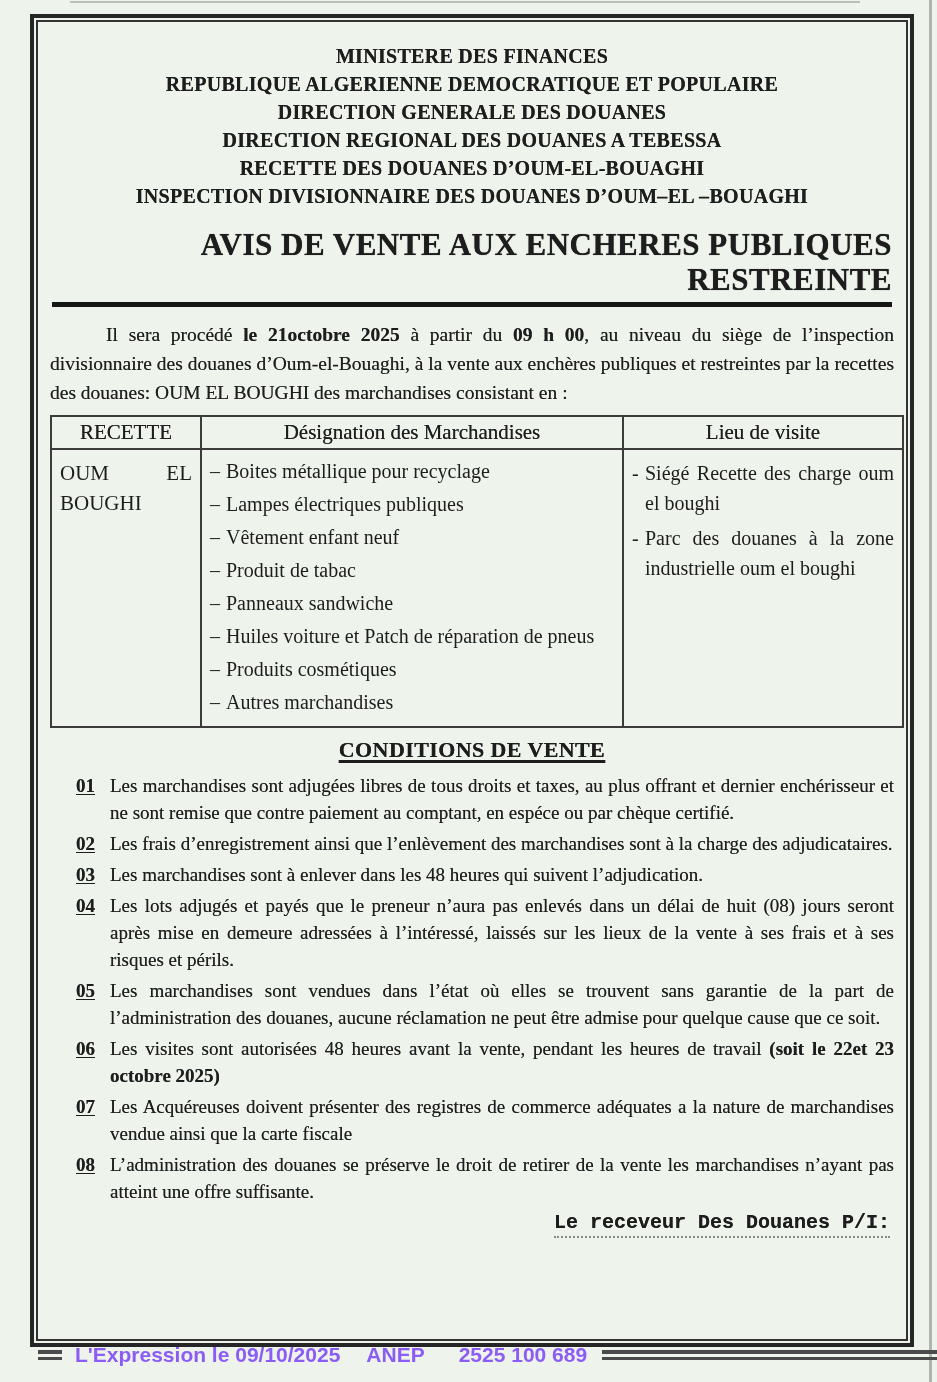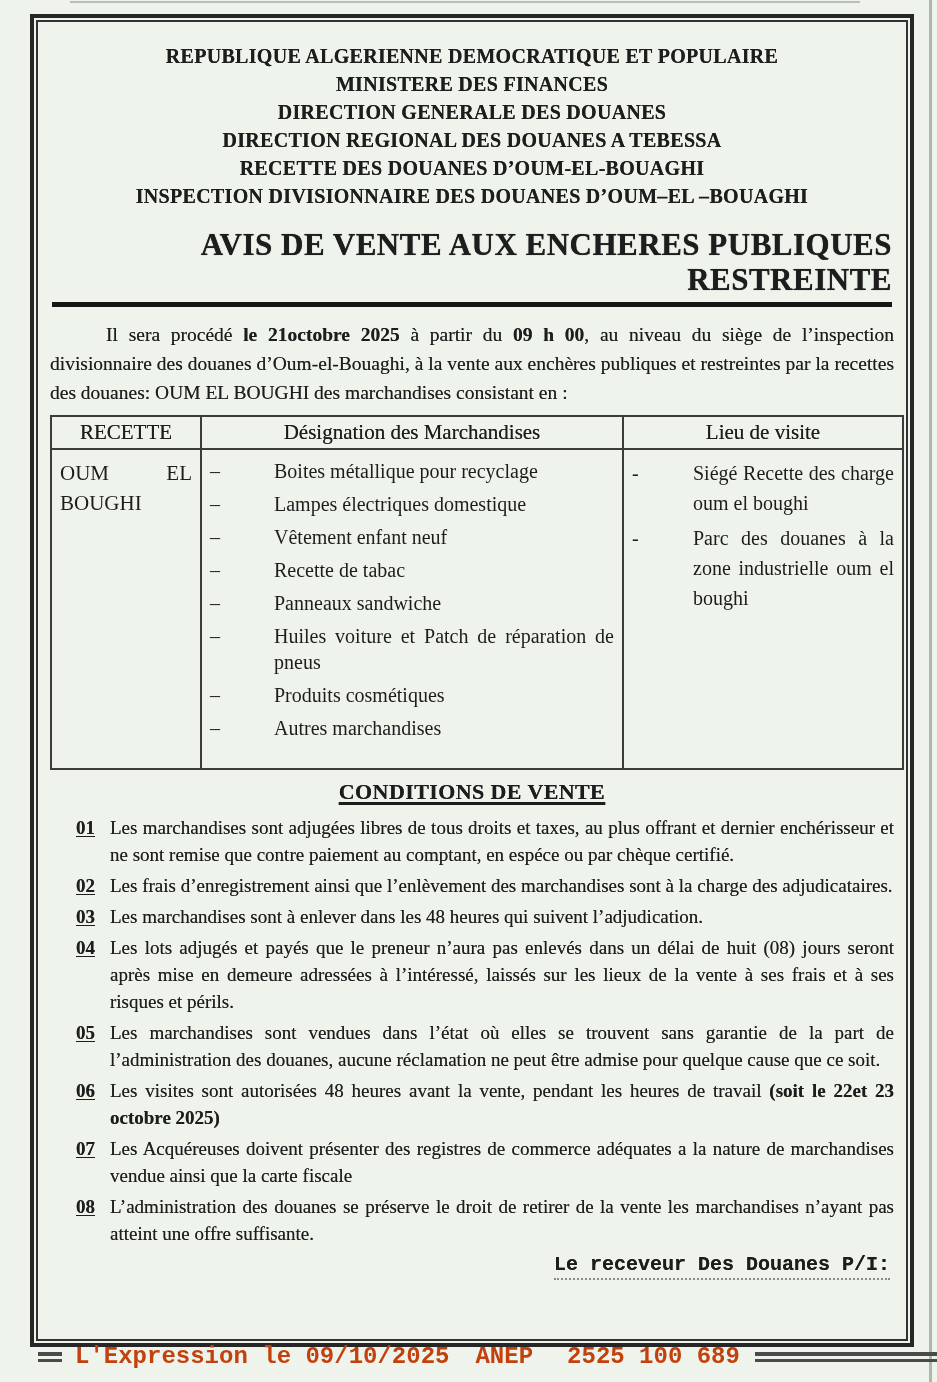--- a/index.html
+++ b/index.html
@@ -17,62 +17,62 @@
 
   .title{margin:18px 2px 0 2px;text-align:right;font-weight:bold;font-size:31px;line-height:1.12;
     border-bottom:5px solid #161616;padding-bottom:5px;letter-spacing:.5px;text-shadow:0 0 .7px rgba(15,15,15,.9);}
 
   .intro{margin-top:13px;font-size:19.5px;line-height:29px;text-align:justify;text-indent:56px;text-shadow:0 0 .35px rgba(40,40,40,.7);}
   .b{font-weight:bold;}
 
   table.goods{width:100%;border-collapse:collapse;margin-top:8px;font-size:20px;table-layout:fixed;}
   table.goods th,table.goods td{border:2px solid #3c3c3c;}
   table.goods th{font-weight:normal;font-size:21px;padding:3px 2px;text-align:center;text-shadow:0 0 .5px rgba(30,30,30,.8);}
-  table.goods td{vertical-align:top;padding:8px 8px 20px 8px;}
+  table.goods td{vertical-align:top;padding:8px 8px 4px 8px;}
   td.recette{text-align:justify;font-size:21px;line-height:30px;}
   .li-row{display:flex;margin-bottom:7px;line-height:26px;}
   .marker{flex:none;width:16px;}
-  .li-text{flex:1;text-align:justify;margin-left:48px;}
+  .li-text{flex:1;text-align:justify;}
   td.visit .li-row{margin-bottom:5px;line-height:30px;}
   td.visit .marker{width:13px;}
 
   .cond-heading{text-align:center;font-weight:bold;font-size:22px;margin-top:9px;letter-spacing:.4px;
     text-decoration:underline;text-decoration-thickness:2.5px;text-underline-offset:3px;text-shadow:0 0 .6px rgba(20,20,20,.85);}
 
   .conds{margin-top:9px;padding-left:26px;}
   .cond{display:flex;gap:4px;margin-bottom:4px;font-size:19px;line-height:27px;text-shadow:0 0 .35px rgba(40,40,40,.7);}
   .cond .num{flex:none;width:30px;font-weight:bold;text-decoration:underline;text-underline-offset:2px;}
   .cond .ctext{flex:1;text-align:justify;}
 
   .sig{text-align:right;margin-top:6px;padding-right:4px;font-family:Liberation Mono, monospace;}
   .sig span{font-weight:bold;font-size:20px;border-bottom:2px dotted #8a8a8a;padding-bottom:2px;text-shadow:0 0 .5px rgba(25,25,25,.85);}
 
   .footer{position:absolute;left:38px;right:0;top:1343px;display:flex;align-items:center;
-    font-family:Liberation Mono, monospace;font-weight:bold;font-size:24px;color:#c2410c;}
+    font-family:Liberation Sans, sans-serif;font-weight:bold;font-size:21px;color:#8b5cf6;}
   .dline{height:10px;border-top:4px solid #4a4a4a;border-bottom:3px solid #4a4a4a;box-sizing:border-box;}
   .dline-left{width:24px;margin-right:13px;}
   .dline-right{flex:1;margin-left:15px;}
   .footer .agency{margin-left:26px;}
   .footer .ref{margin-left:34px;}
 </style>
 </head>
 <body>
 
 <div class="page">
   <div class="top-artifact"></div>
   <div class="edge-artifact"></div>
 
   <div class="frame">
     <div class="frame-inner">
 
       <div class="hdr">
 
+          <div class="hdr-line">MINISTERE DES FINANCES</div>
+
           <div class="hdr-line">REPUBLIQUE ALGERIENNE DEMOCRATIQUE ET POPULAIRE</div>
-
-          <div class="hdr-line">MINISTERE DES FINANCES</div>
 
           <div class="hdr-line">DIRECTION GENERALE DES DOUANES</div>
 
           <div class="hdr-line">DIRECTION REGIONAL DES DOUANES A TEBESSA</div>
 
           <div class="hdr-line">RECETTE DES DOUANES D’OUM-EL-BOUAGHI</div>
 
           <div class="hdr-line">INSPECTION DIVISIONNAIRE DES DOUANES D’OUM–EL –BOUAGHI</div>
         </div>
 
@@ -99,31 +99,31 @@
             <td>
               <div>
 
                   <div class="li-row">
                     <span class="marker">–</span>
                     <span class="li-text">Boites métallique pour recyclage</span>
                   </div>
 
                   <div class="li-row">
                     <span class="marker">–</span>
-                    <span class="li-text">Lampes électriques domestique</span>
+                    <span class="li-text">Lampes électriques publiques</span>
                   </div>
 
                   <div class="li-row">
                     <span class="marker">–</span>
                     <span class="li-text">Vêtement enfant neuf</span>
                   </div>
 
                   <div class="li-row">
                     <span class="marker">–</span>
-                    <span class="li-text">Recette de tabac</span>
+                    <span class="li-text">Produit de tabac</span>
                   </div>
 
                   <div class="li-row">
                     <span class="marker">–</span>
                     <span class="li-text">Panneaux sandwiche</span>
                   </div>
 
                   <div class="li-row">
                     <span class="marker">–</span>
                     <span class="li-text">Huiles voiture et Patch de réparation de pneus</span>

